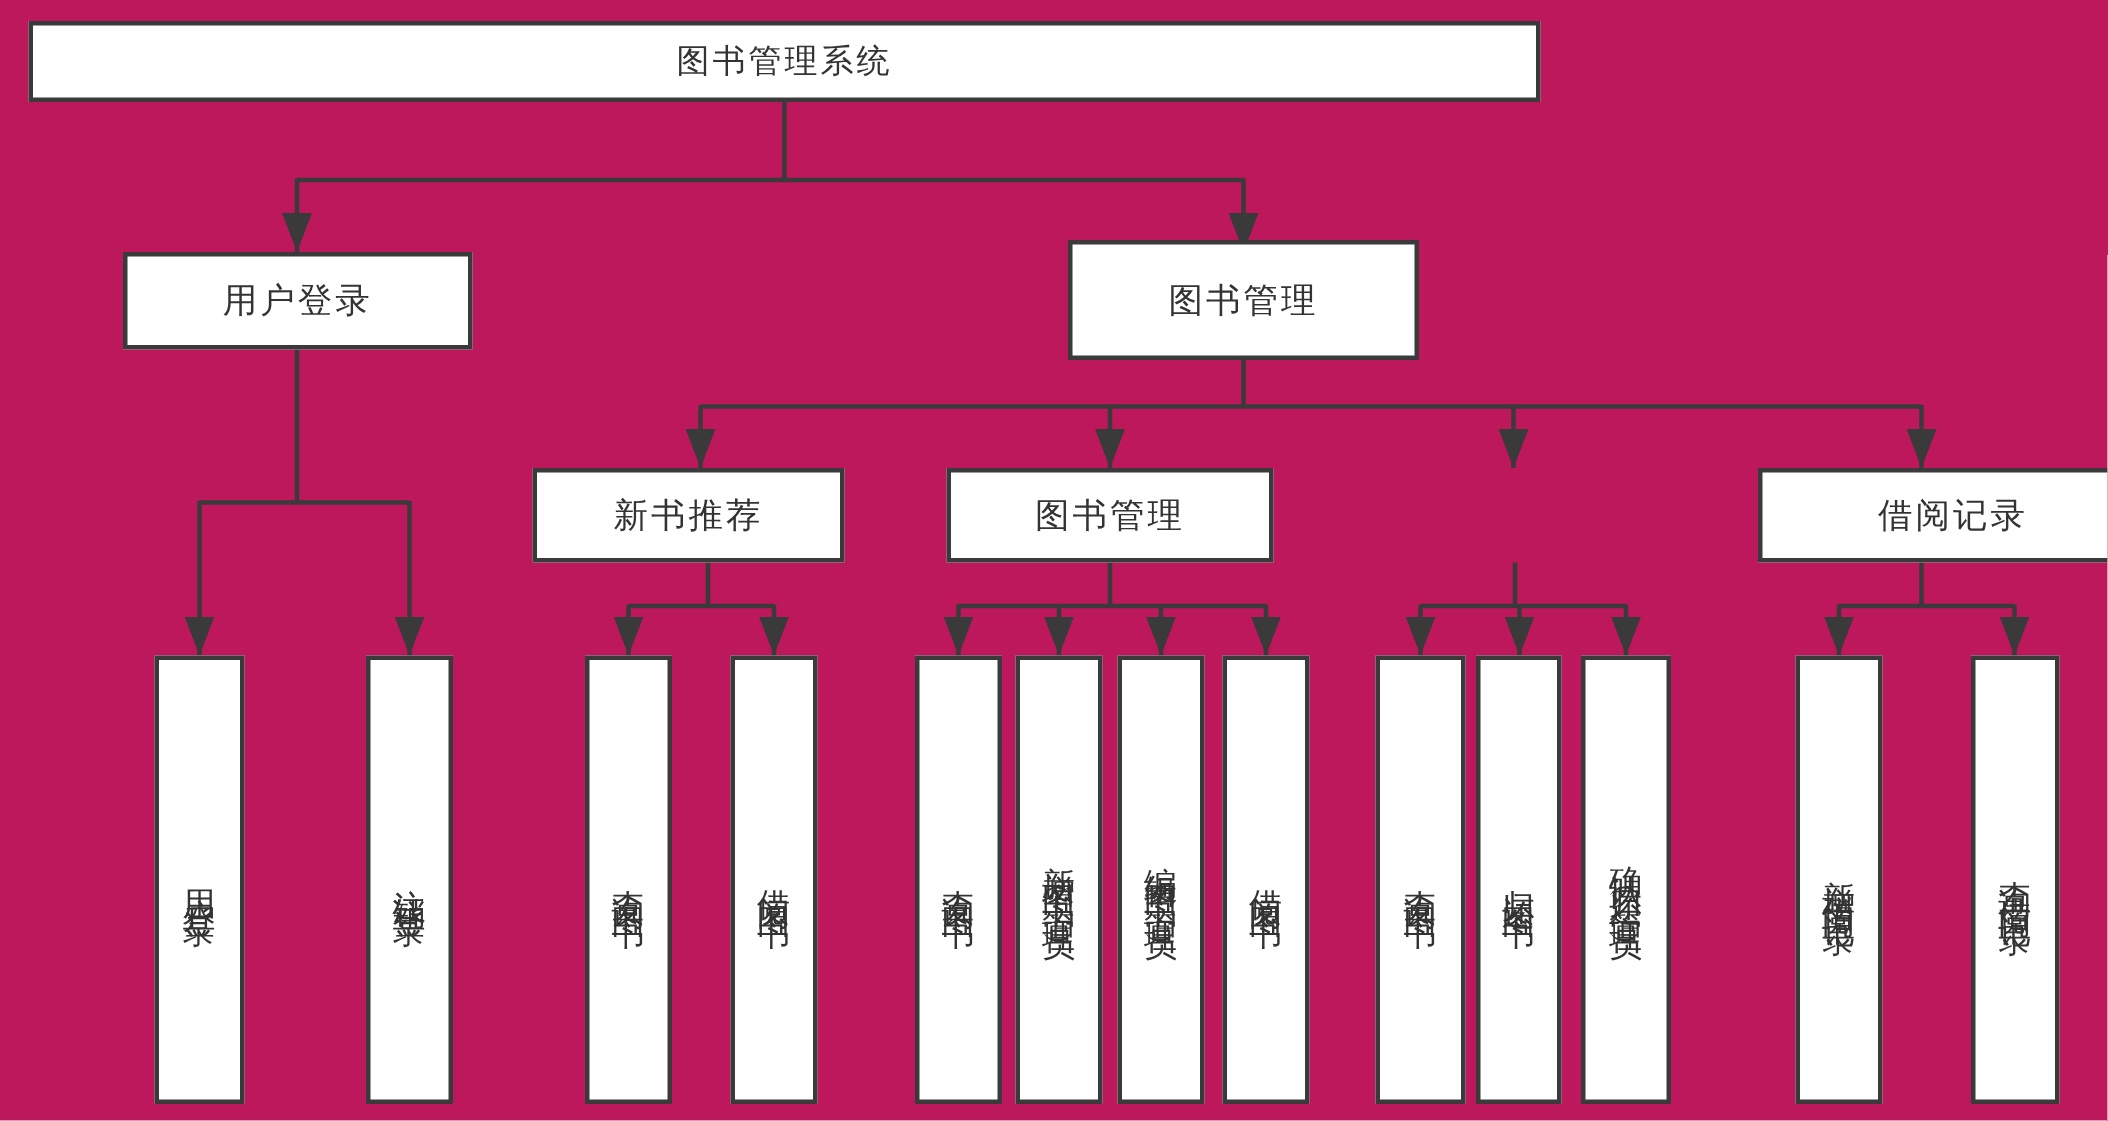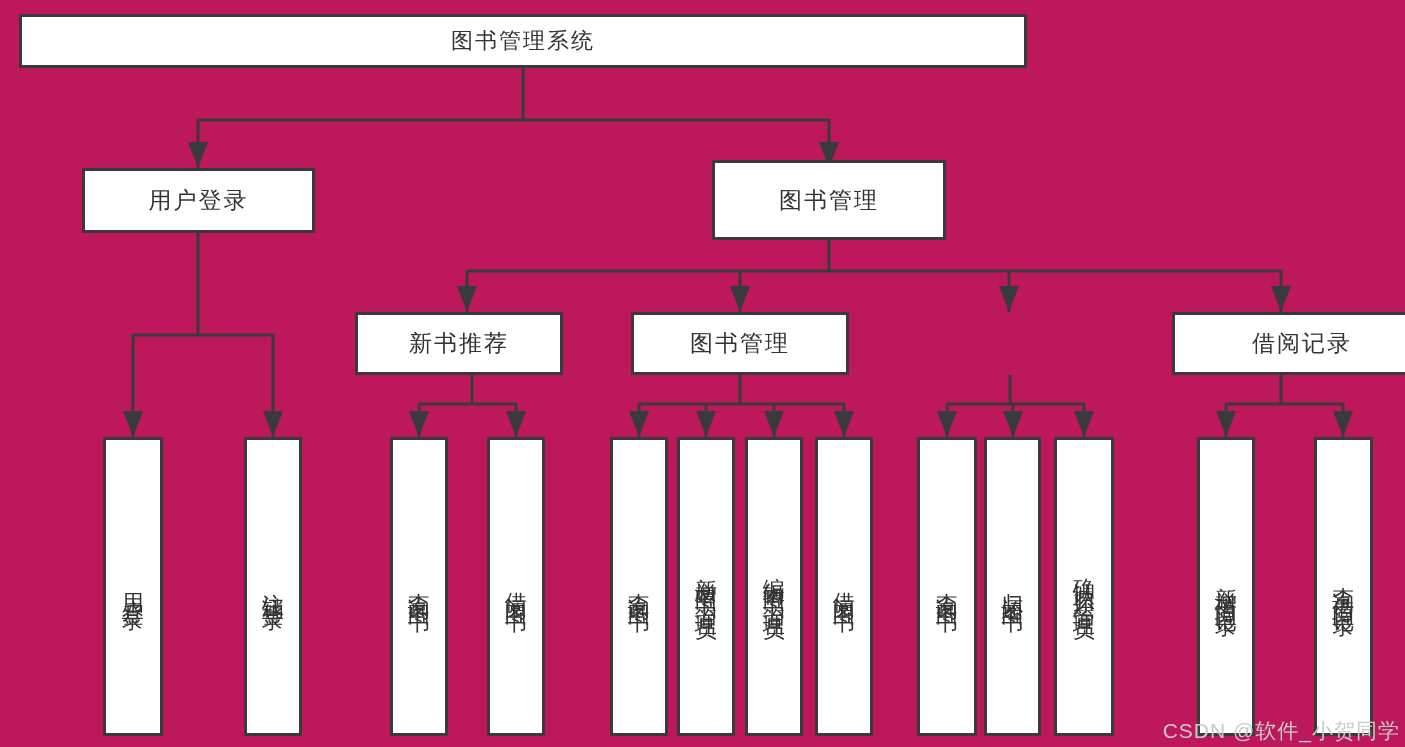--- a/index.html
+++ b/index.html
@@ -138,15 +138,14 @@
     <span class="vtext">确认归还（管理员）</span>
   </div>
 
   <div class="box vbox" style="left:1197px;top:437px;width:58px;height:299px">
     <span class="vtext">新增借阅记录</span>
   </div>
   <div class="box vbox" style="left:1314px;top:437px;width:59px;height:299px">
     <span class="vtext">查询借阅记录</span>
   </div>
 
-  <div class="watermark">CSDN @软件_小贺同学</div>
 
 </div>
 
 </body></html>

